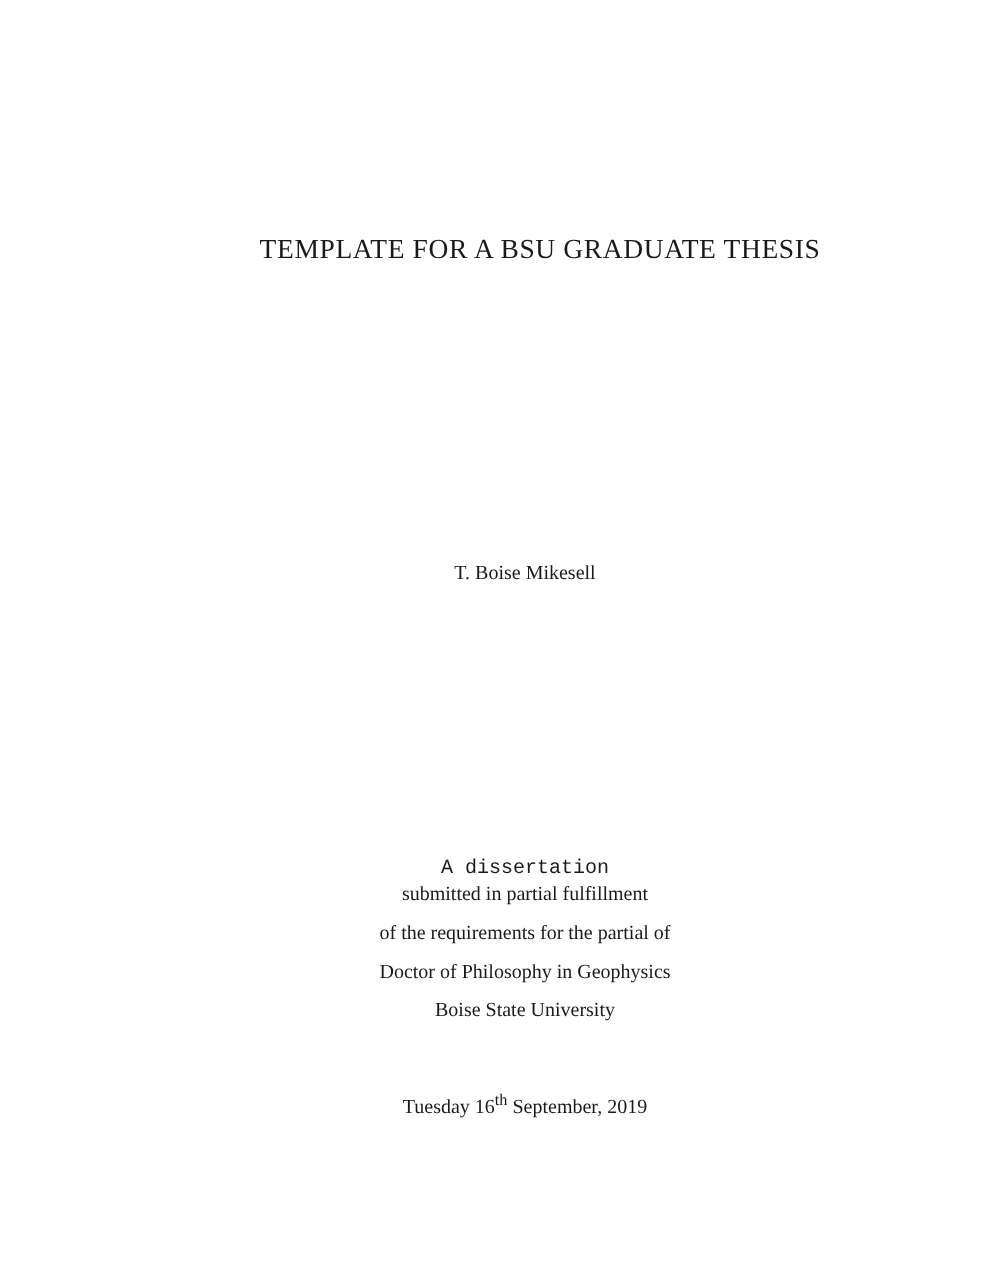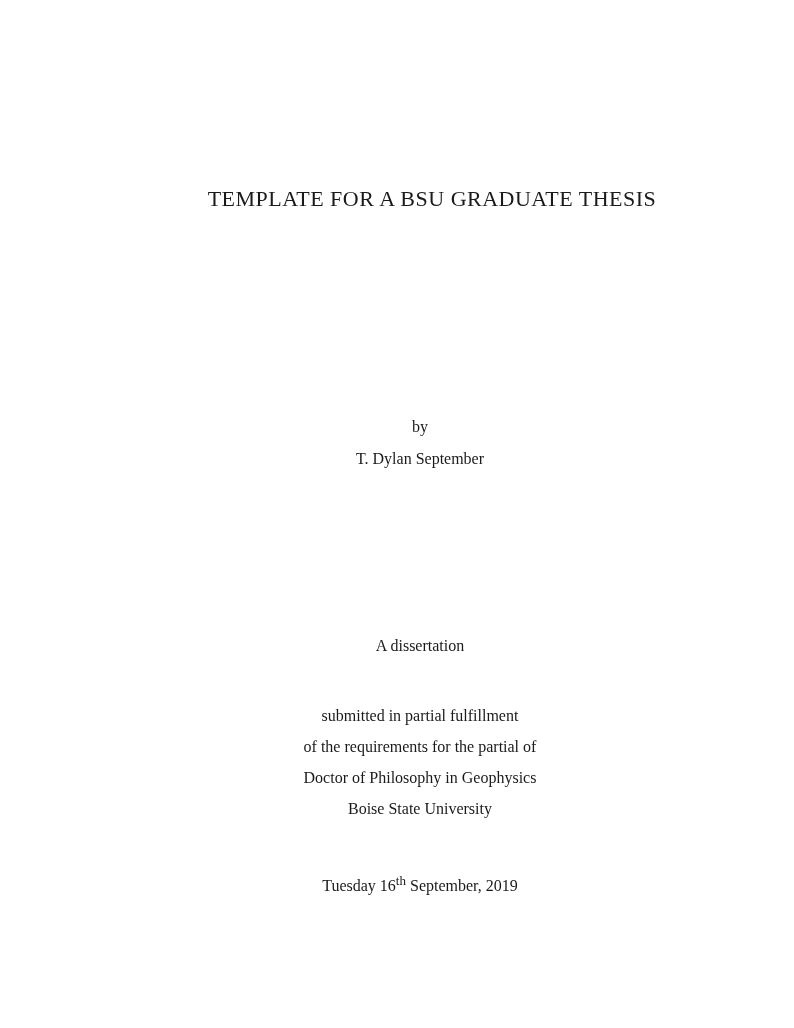--- a/index.html
+++ b/index.html
@@ -30,44 +30,43 @@
   .title {
     top: 175px;
     font-size: 22px;
     line-height: 24px;
     font-weight: normal;
     letter-spacing: 0.5px;
     margin: 12px;
   }
   .byline  { top: 417px; }
   .author  { top: 449px; }
-  .st0 { top: 636px; }
+  .st0 { top: 684px; font-family: Liberation Mono, monospace; }
   .st1 { top: 706px; }
   .st2 { top: 737px; }
   .st3 { top: 768px; }
   .st4 { top: 799px; }
   .date { top: 876px; }
   .date sup {
     font-size: 13px;
     line-height: 0;
     vertical-align: baseline;
     position: relative;
     top: -6px;
   }
 </style>
 </head>
 <body>
 
 <div class="page">
 
   <h1 class="line title">TEMPLATE FOR A BSU GRADUATE THESIS</h1>
 
-  <div class="line byline">by</div>
 
-  <div class="line author">T. Dylan September</div>
+  <div class="line author">T. Boise Mikesell</div>
 
   <div>
     <div class="line st0">A dissertation</div>
     <div class="line st1">submitted in partial fulfillment</div>
     <div class="line st2">of the requirements for the partial of</div>
     <div class="line st3">Doctor of Philosophy in Geophysics</div>
     <div class="line st4">Boise State University</div>
   </div>
 
   <div class="line date"><span>Tuesday 16</span><sup>th</sup><span> September, 2019</span></div>

